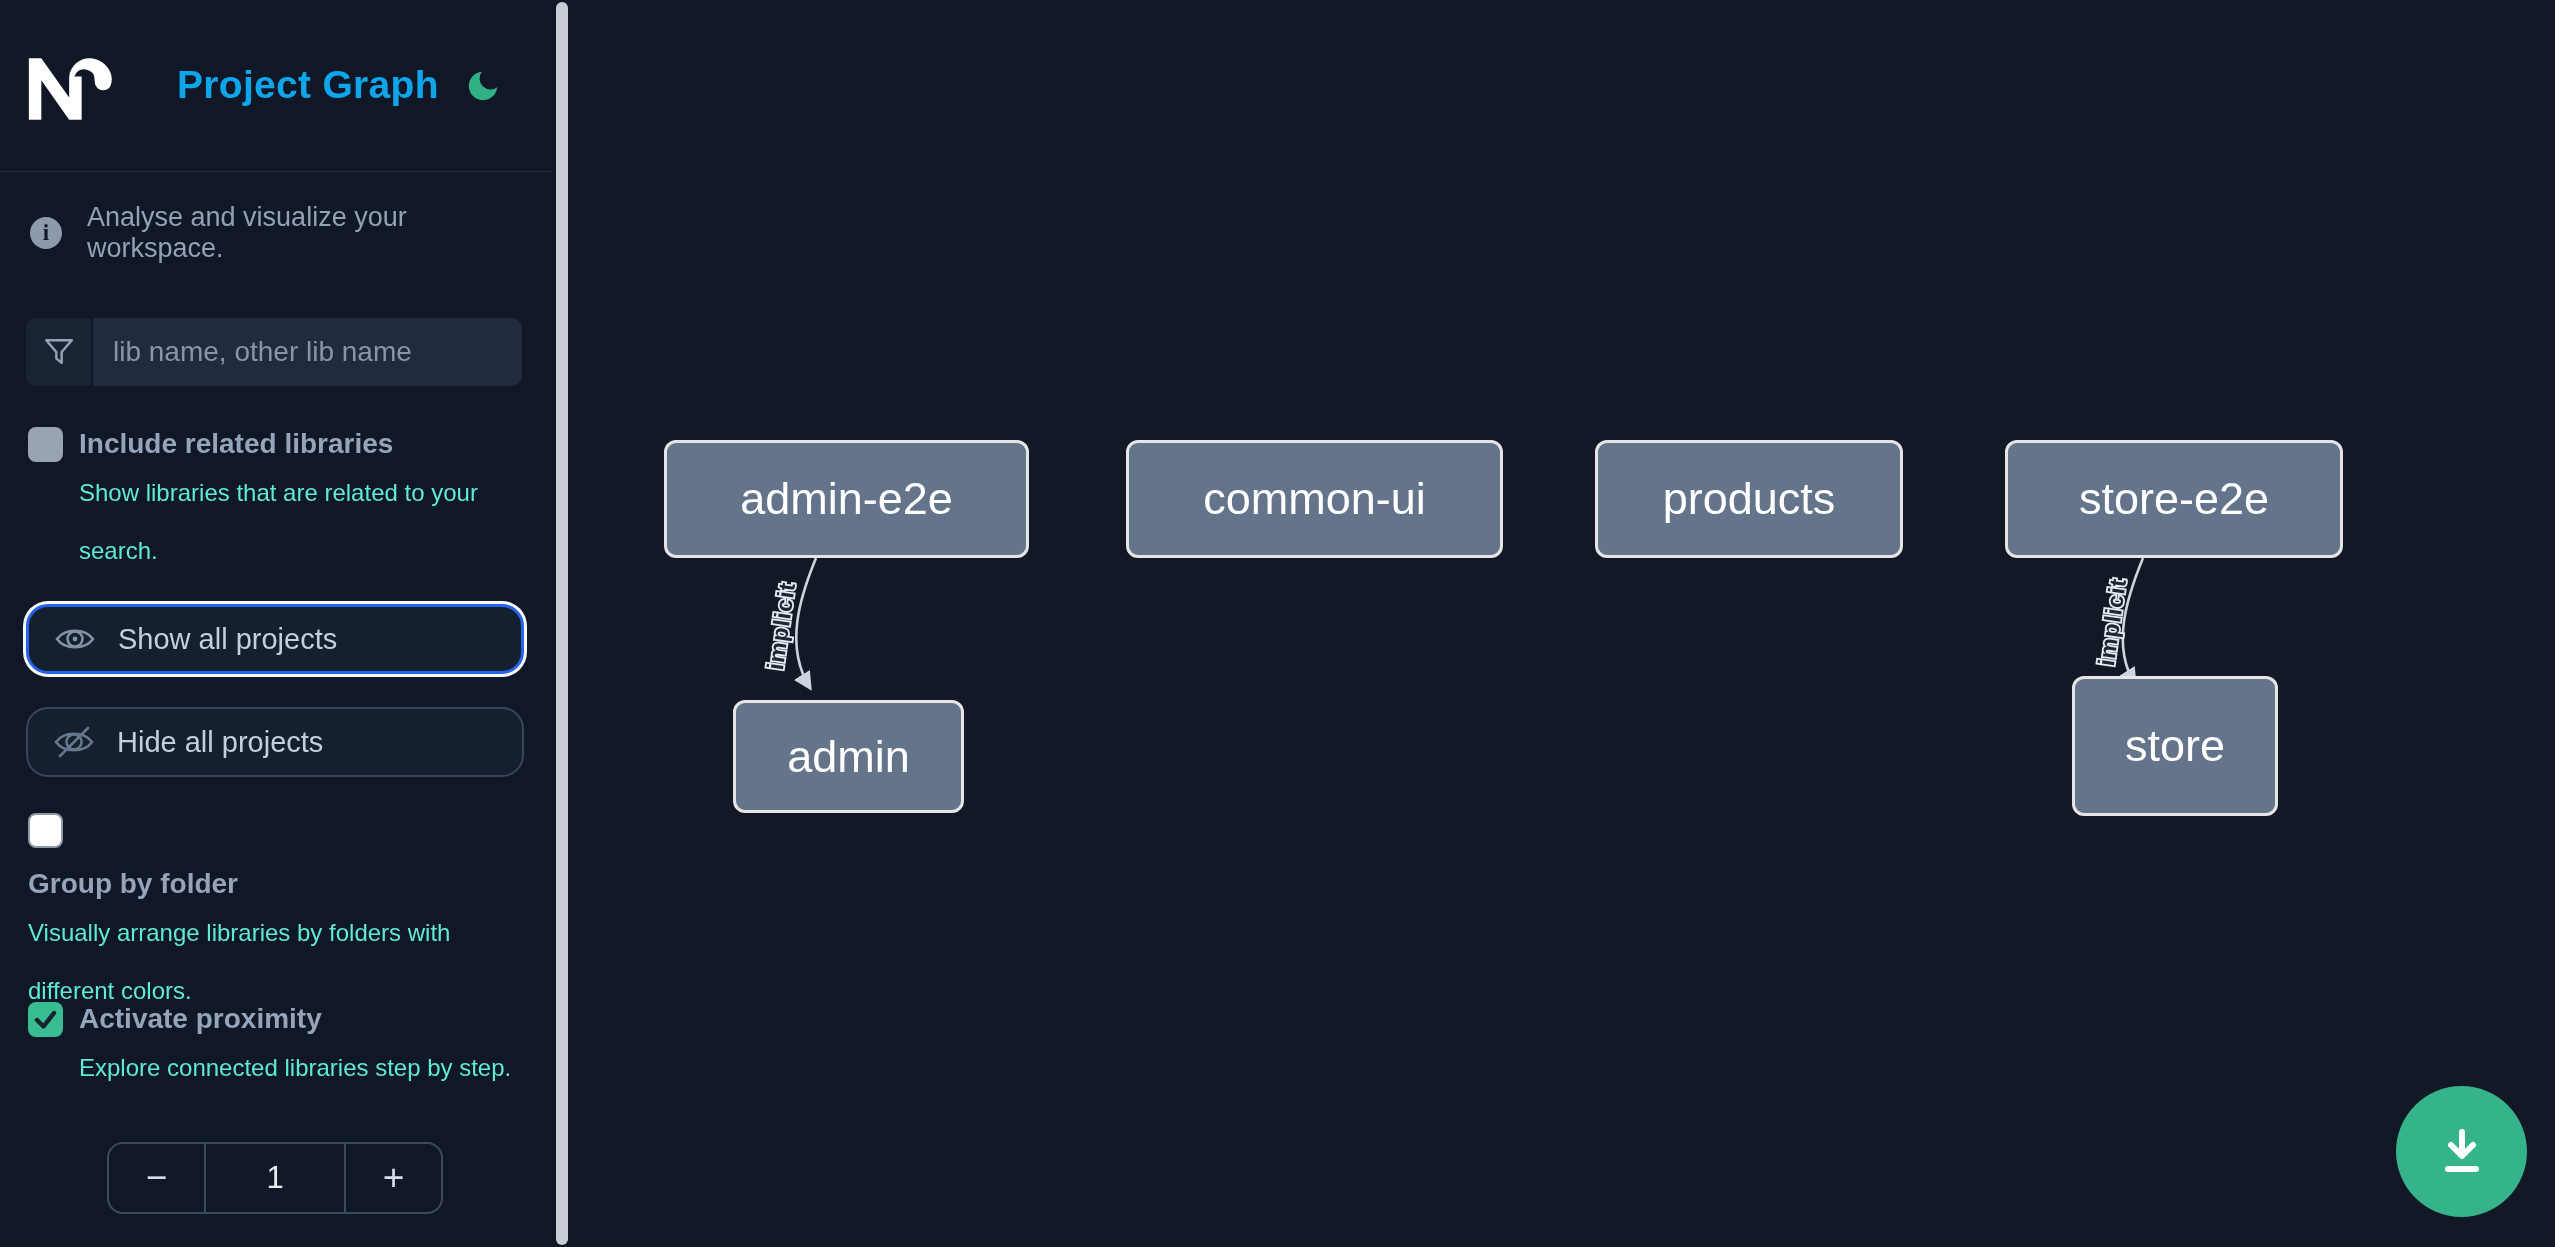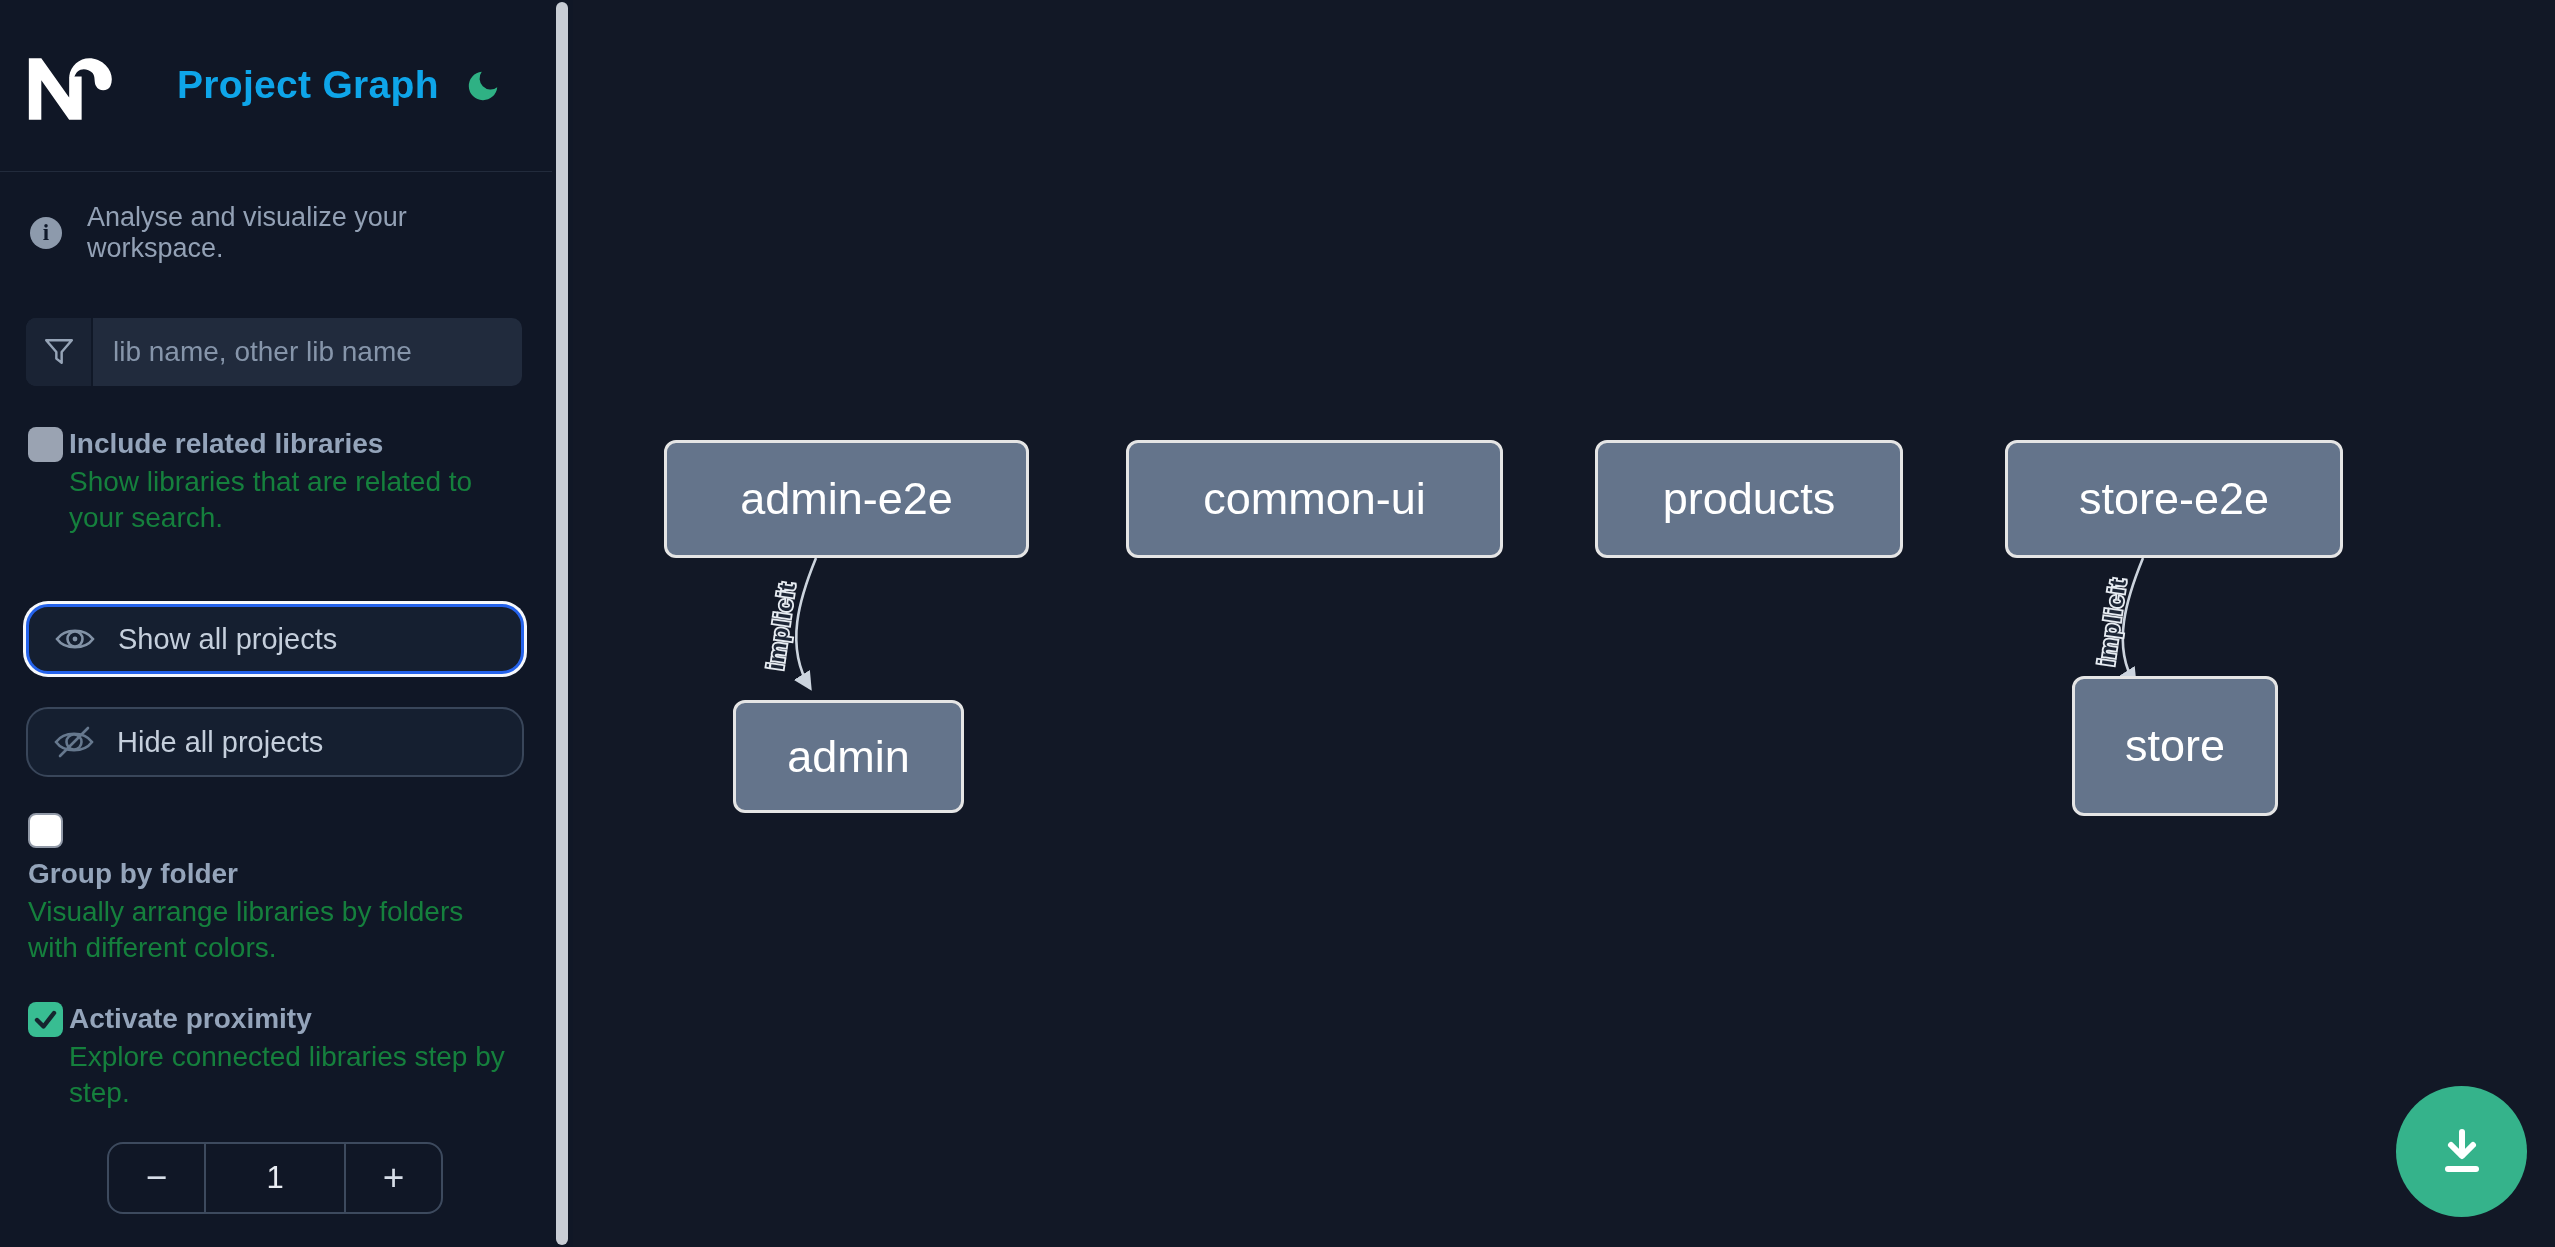--- a/index.html
+++ b/index.html
@@ -19,31 +19,31 @@
 
   .info-row { position:absolute; left:30px; top:202px; width:500px; display:flex; align-items:center; gap:25px; }
   .info-icon { width:32px; height:32px; border-radius:50%; background:#8d9aac; color:#101a2b; font-size:23px; font-weight:700; display:flex; align-items:center; justify-content:center; font-family:"Liberation Serif", serif; flex:none; }
   .info-text { color:#93a1b5; font-size:27px; }
 
   .search-box { position:absolute; left:26px; top:318px; width:496px; height:68px; background:#212b3d; border-radius:10px; display:flex; overflow:hidden; }
   .search-funnel { width:67px; background:#1a2334; border-right:2px solid #101827; display:flex; align-items:center; justify-content:center; flex:none; }
   .search-input { flex:1; background:transparent; border:none; outline:none; color:#0ea5e9; font-size:28px; padding:0 20px; font-family:"Liberation Sans", sans-serif; }
   .search-input::placeholder { color:#8695aa; }
 
-  .option { position:absolute; left:28px; width:496px; display:flex; align-items:flex-start; gap:6px; }
+  .option { position:absolute; left:28px; width:496px; display:flex; align-items:flex-start; gap:16px; }
   .option.include { top:424px; }
   .option.folder  { top:810px;flex-direction:column; }
   .option.proximity { top:999px; }
   .cb { width:35px; height:35px; border-radius:8px; margin-top:3px; flex:none; border:none; cursor:pointer; padding:0; }
   .cb.gray  { background:#9aa3b2; }
   .cb.white { background:#ffffff; border:2px solid #9199a7; }
   .cb.green { background:#38bd92; display:flex; align-items:center; justify-content:center; }
   .opt-text { width:438px; }
   .opt-label { font-size:28px; font-weight:700; color:#94a4ba; line-height:40px; }
-  .opt-desc  { font-size:28px; color:#15803d; line-height:36px; }
+  .opt-desc  { font-size:24px; color:#5eead4; line-height:58px; }
 
   .btn { position:absolute; left:26px; width:498px; height:70px; border-radius:22px; background:#151f30;
          display:flex; align-items:center; gap:22px; padding-left:25px; font-size:29px; font-weight:500;
          color:#c5cfdc; border:2px solid #39465a; cursor:pointer; font-family:"Liberation Sans", sans-serif; }
   .btn.show { top:604px; border:3px solid #2563eb; box-shadow:0 0 0 3px #f6f8fb; }
   .btn.hide { top:707px; }
   .btn svg { flex:none; }
 
   .stepper { position:absolute; left:107px; top:1142px; width:336px; height:72px; border:2px solid #3d4a5e; border-radius:16px; display:flex; overflow:hidden; }
   .step-btn { width:95px; background:none; border:none; color:#d6dde7; font-size:37px; cursor:pointer; display:flex; align-items:center; justify-content:center; font-family:"Liberation Sans", sans-serif; }

